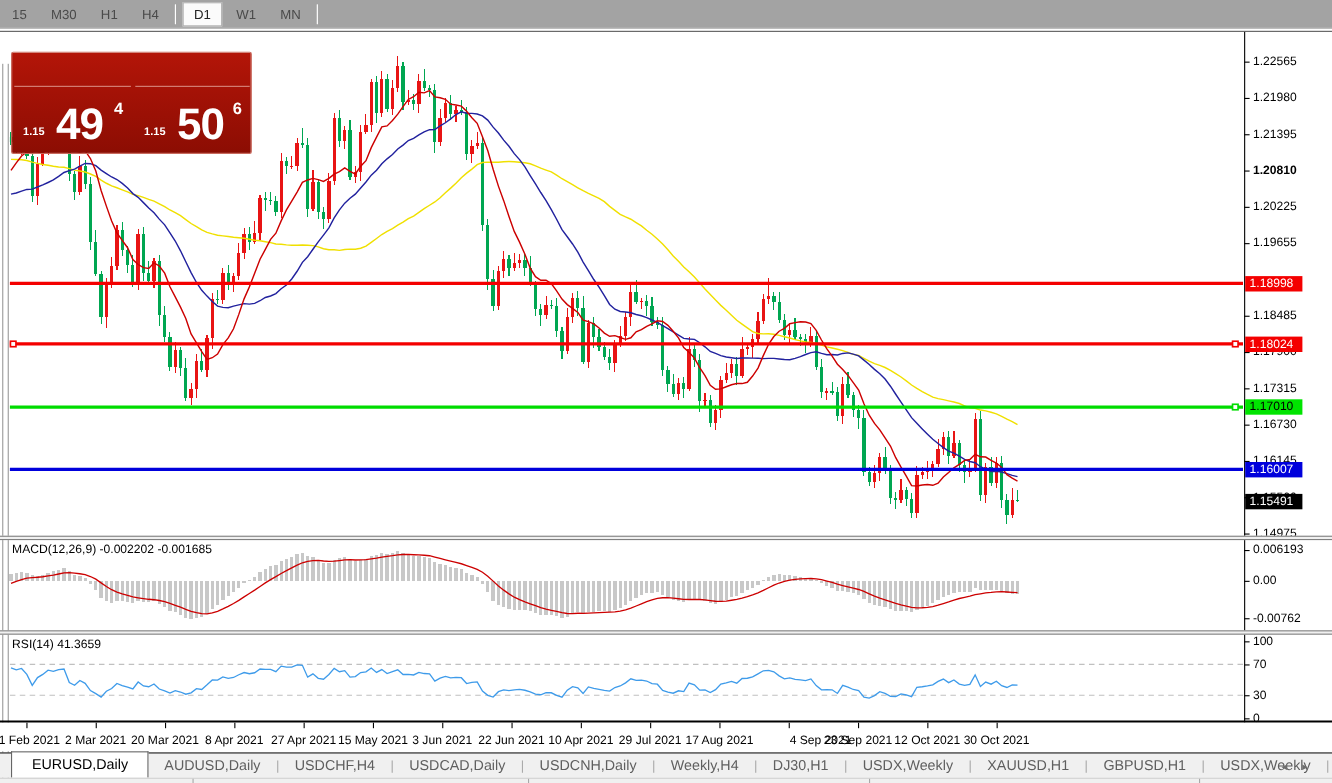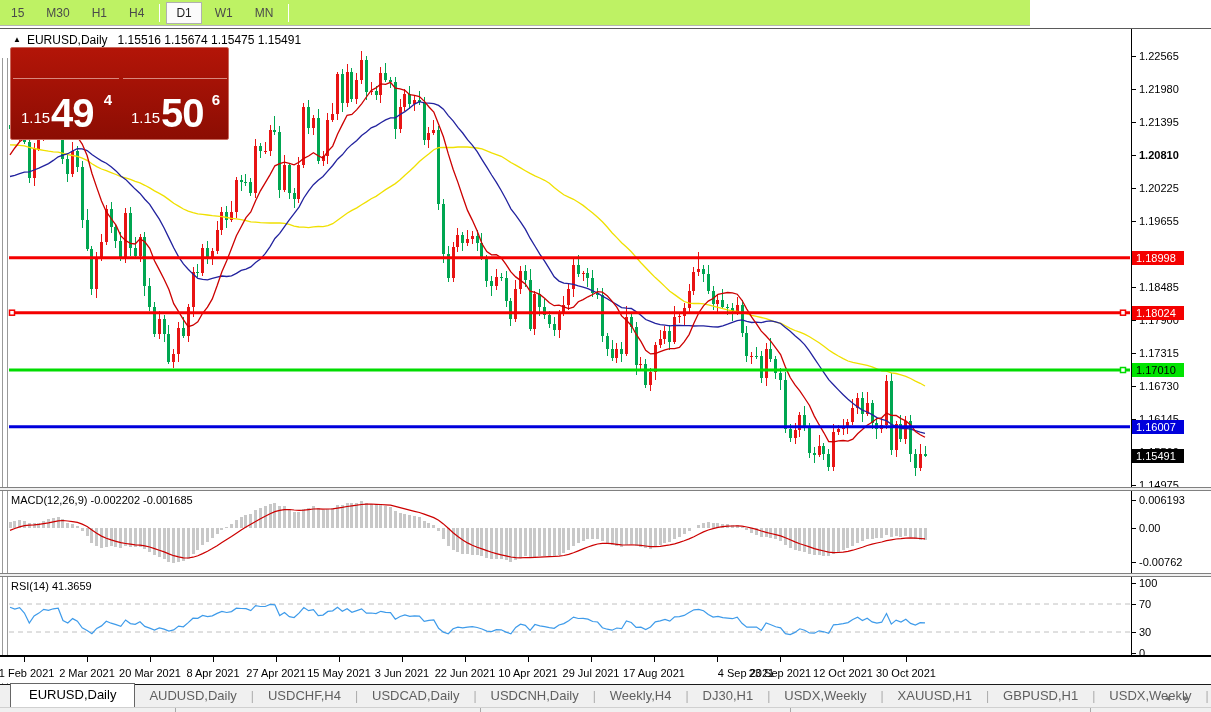--- a/index.html
+++ b/index.html
@@ -1,20 +1,20 @@
 <!DOCTYPE html>
 <html><head>
 <meta charset="utf-8">
 <style>
   * { margin:0; padding:0; box-sizing:border-box; }
   html,body { width:1211px; height:712px; overflow:hidden; font-family:"Liberation Sans", sans-serif; background:#fff; }
   #app { position:relative; width:1211px; height:712px; background:#fff; }
 
   
-  #toolbar { position:absolute; left:0; top:0; width:1030px; height:26px; background:#bef264; border-bottom:1px solid #b5b5b5; display:flex; align-items:center; }
+  #toolbar { position:absolute; left:0; top:0; width:1211px; height:26px; background:#a3a3a3; border-bottom:1px solid #b5b5b5; display:flex; align-items:center; }
   .tf-btn { font-size:12px; color:#4a4a4a; padding:3px 9px; margin:0 2px; cursor:default; }
   .tf-btn.active { background:#fbfbfb; border:1px solid #b0b0b0; color:#222; }
   .tf-sep { width:1px; height:18px; background:#c8c8c8; margin:0 4px; border-right:1px solid #fff; }
 
   
   #chart-frame-top { position:absolute; left:0; top:27px; width:1211px; height:3px; background:#fff; border-bottom:2px solid #5a5a5a; }
   #left-frame { position:absolute; left:0; top:29px; width:8px; height:654px; background:#fff; border-right:1px solid #9a9a9a; }
   #left-frame:before { content:""; position:absolute; left:2px; top:0; width:1px; height:100%; background:#9a9a9a; }
 
   #chart-area { position:absolute; left:0; top:29px; width:1211px; height:654px; background:#fff; }
@@ -41,21 +41,21 @@
   #trade-panel { position:absolute; left:10px; top:18px; width:219px; height:93px; background:linear-gradient(#b31508,#8c0d03); border:1px solid #c96a5e; border-radius:2px; }
   .tp-row1 { position:absolute; left:0; top:0; width:100%; height:28px; display:flex; align-items:center; }
   .tp-btn { height:24px; margin:2px; background:linear-gradient(#f0675b,#d62113 45%,#c01808); border:1px solid #e89a90; border-radius:2px; color:#fff; font-size:13px; display:flex; align-items:center; justify-content:center; }
   #sell-btn { width:50px; } #buy-btn { width:52px; }
   #vol-box { height:26px; flex:1; margin:1px 2px; background:#fff; border:1px solid #98a8b8; display:flex; align-items:stretch; }
   .spin-btn { width:17px; background:linear-gradient(#fdfdfd,#dcdcdc); border:1px solid #aab6c2; color:#6a7a96; font-size:7px; display:flex; align-items:center; justify-content:center; }
   #vol-value { flex:1; font-size:14px; color:#000; text-align:right; padding:4px 6px 0 0; }
   .tp-price { position:absolute; top:30px; height:60px; color:#fff; }
   #bid-block { left:2px; width:106px; border-top:1px solid #d8887e; }
   #ask-block { left:112px; width:104px; border-top:1px solid #d8887e; }
-  .tp-price .small { font-size:15px; font-weight:normal; position:absolute; bottom:12px; left:8px; }
+  .tp-price .small { font-size:10px; font-weight:bold; position:absolute; bottom:12px; left:8px; }
   .tp-price .big { font-size:40px; font-weight:bold; position:absolute; bottom:2px; left:38px; letter-spacing:-1px; }
   .tp-price .sup { font-size:15px; font-weight:bold; position:absolute; top:12px; right:7px; }
 
   
   #date-axis { position:absolute; left:0; top:628px; width:1211px; height:26px; background:#fff; }
   .date-label { position:absolute; top:10px; font-size:11px; color:#000; white-space:nowrap; transform:translateX(-50%); }
   .date-tick { position:absolute; top:0; width:1px; height:5px; background:#000; }
 
   
   #tab-bar { position:absolute; left:0; top:684px; width:1211px; height:23px; background:#f0f0f0; border-top:1px solid #1a1a1a; display:flex; align-items:flex-end; }
@@ -726,23 +726,20 @@
         <div class="tick-label" style="top: 554px;">100</div>
         <div class="tick-dash" style="top: 554px;"></div>
         <div class="tick-label" style="top: 575px;">70</div>
         <div class="tick-dash" style="top: 575px;"></div>
         <div class="tick-label" style="top: 603px;">30</div>
         <div class="tick-dash" style="top: 603px;"></div>
         <div class="tick-label" style="top: 624px;">0</div>
         <div class="tick-dash" style="top: 624px;"></div>
       </div>
 
-    <div id="chart-header">
-      <span class="tri">▲</span><span>EURUSD,Daily</span><span class="ohlc">1.15516 1.15674 1.15475 1.15491</span>
-    </div>
 
     <div id="trade-panel">
       <div class="tp-price" id="bid-block">
         <span class="small">1.15</span>
         <span class="big">49</span>
         <span class="sup">4</span>
       </div>
       <div class="tp-price" id="ask-block">
         <span class="small">1.15</span>
         <span class="big">50</span>

